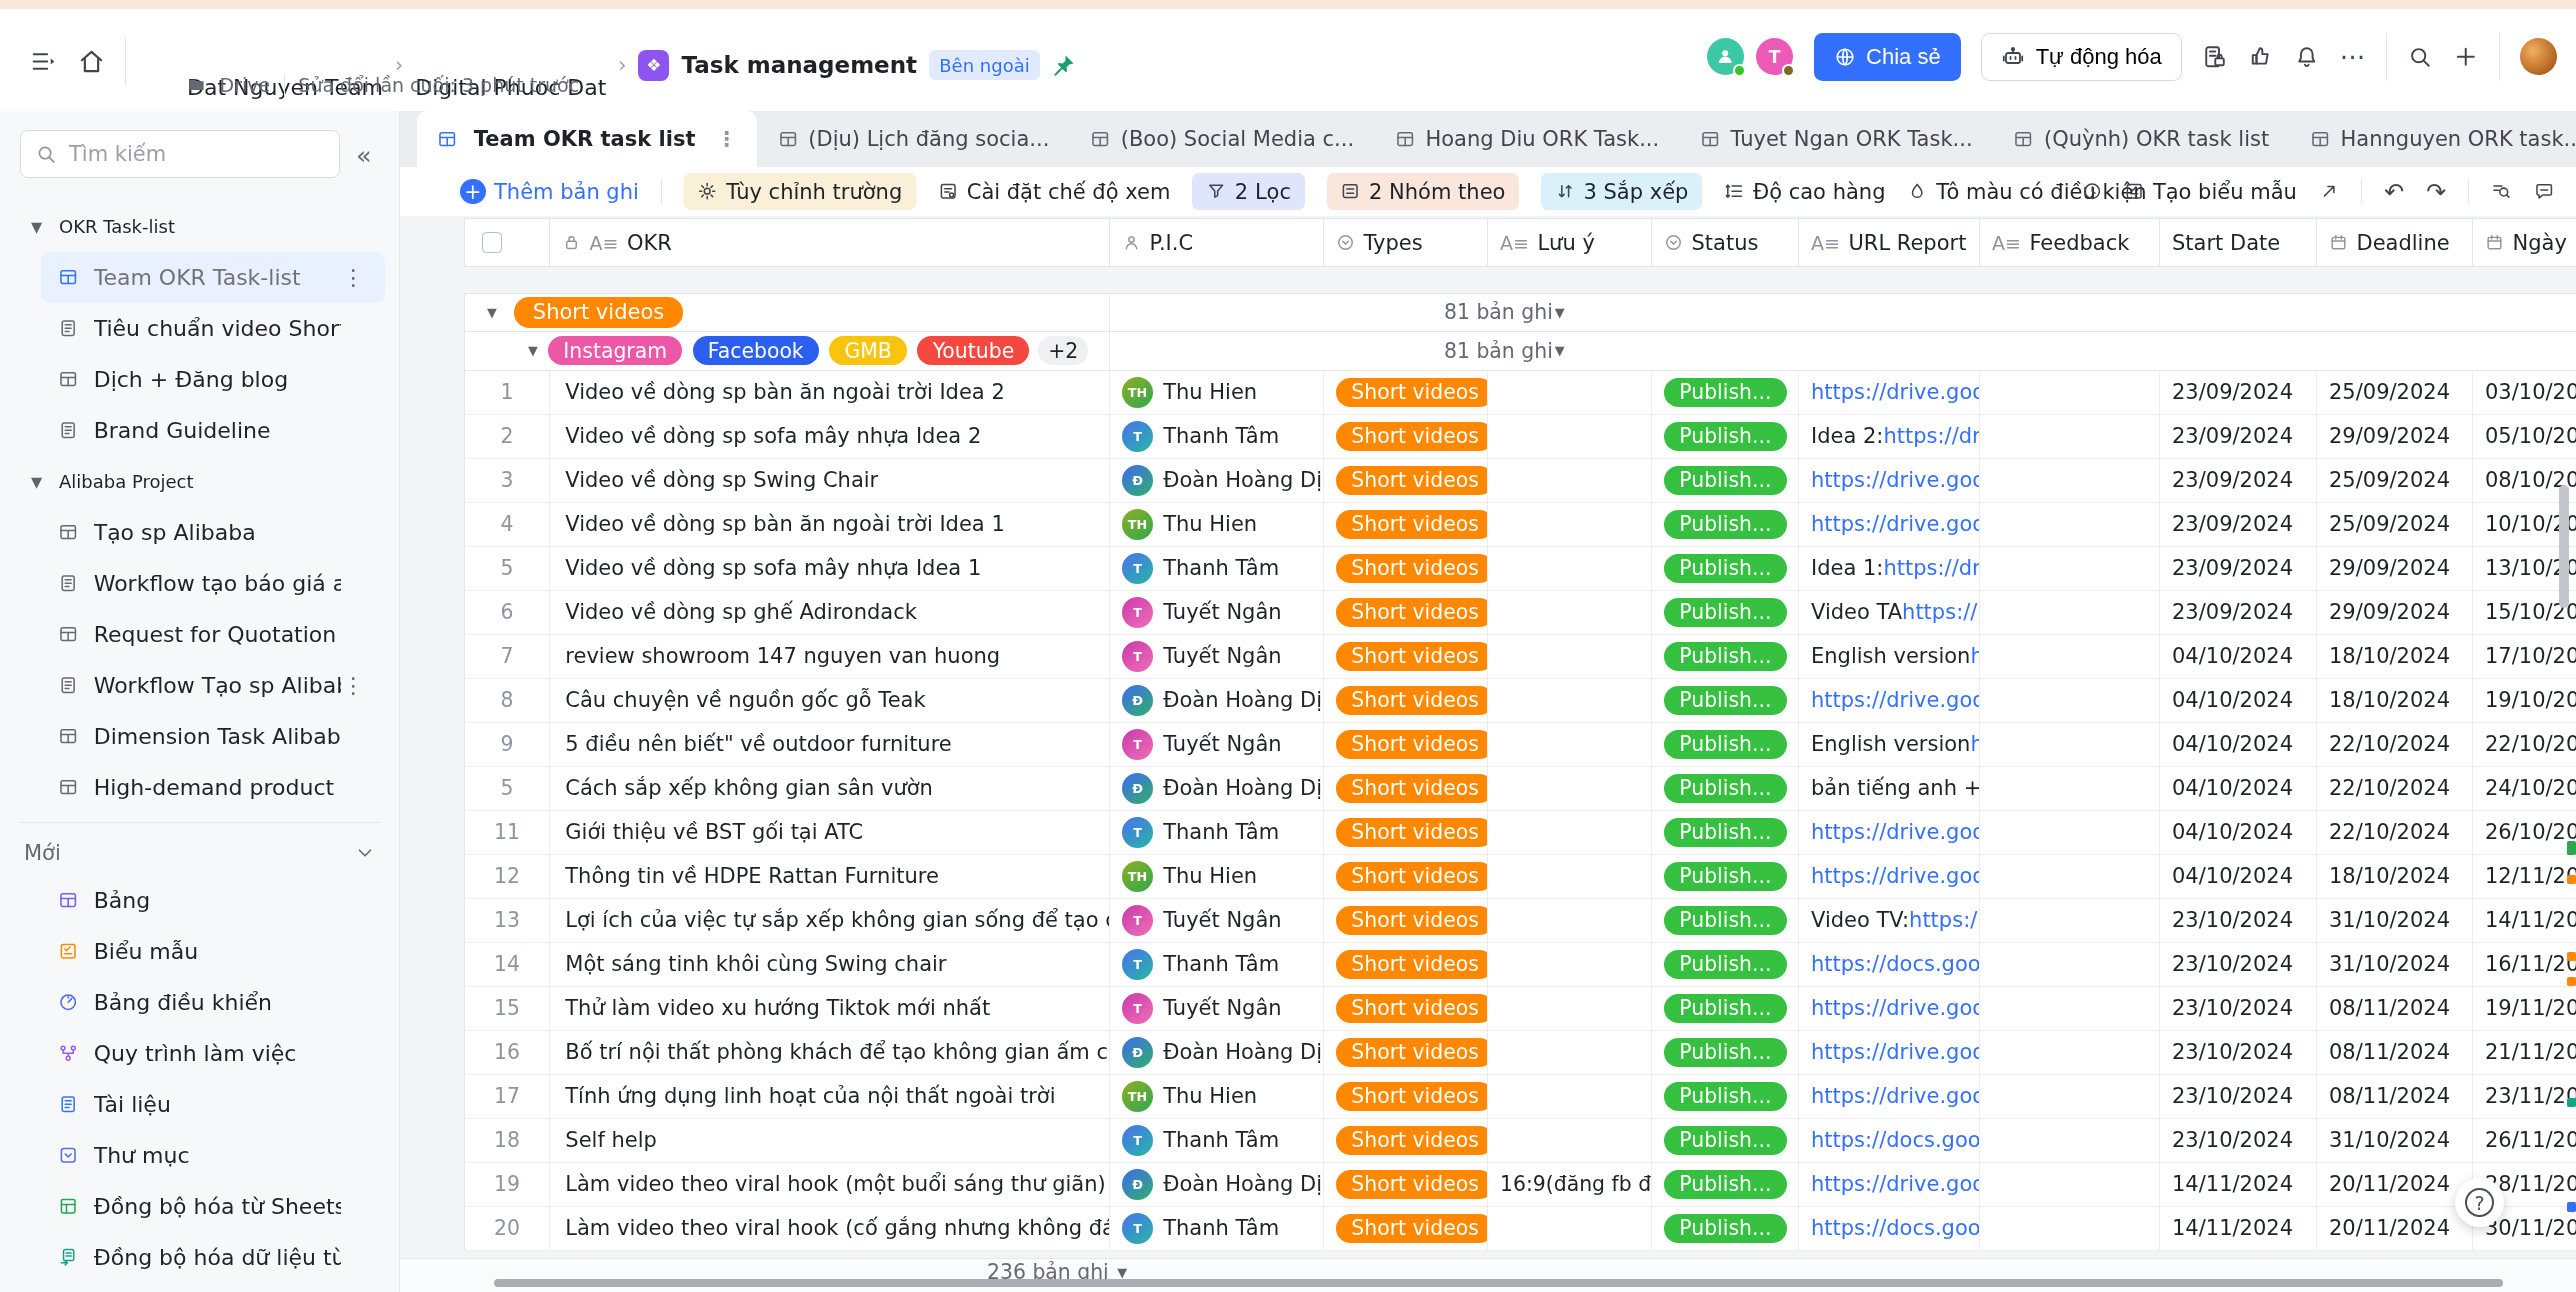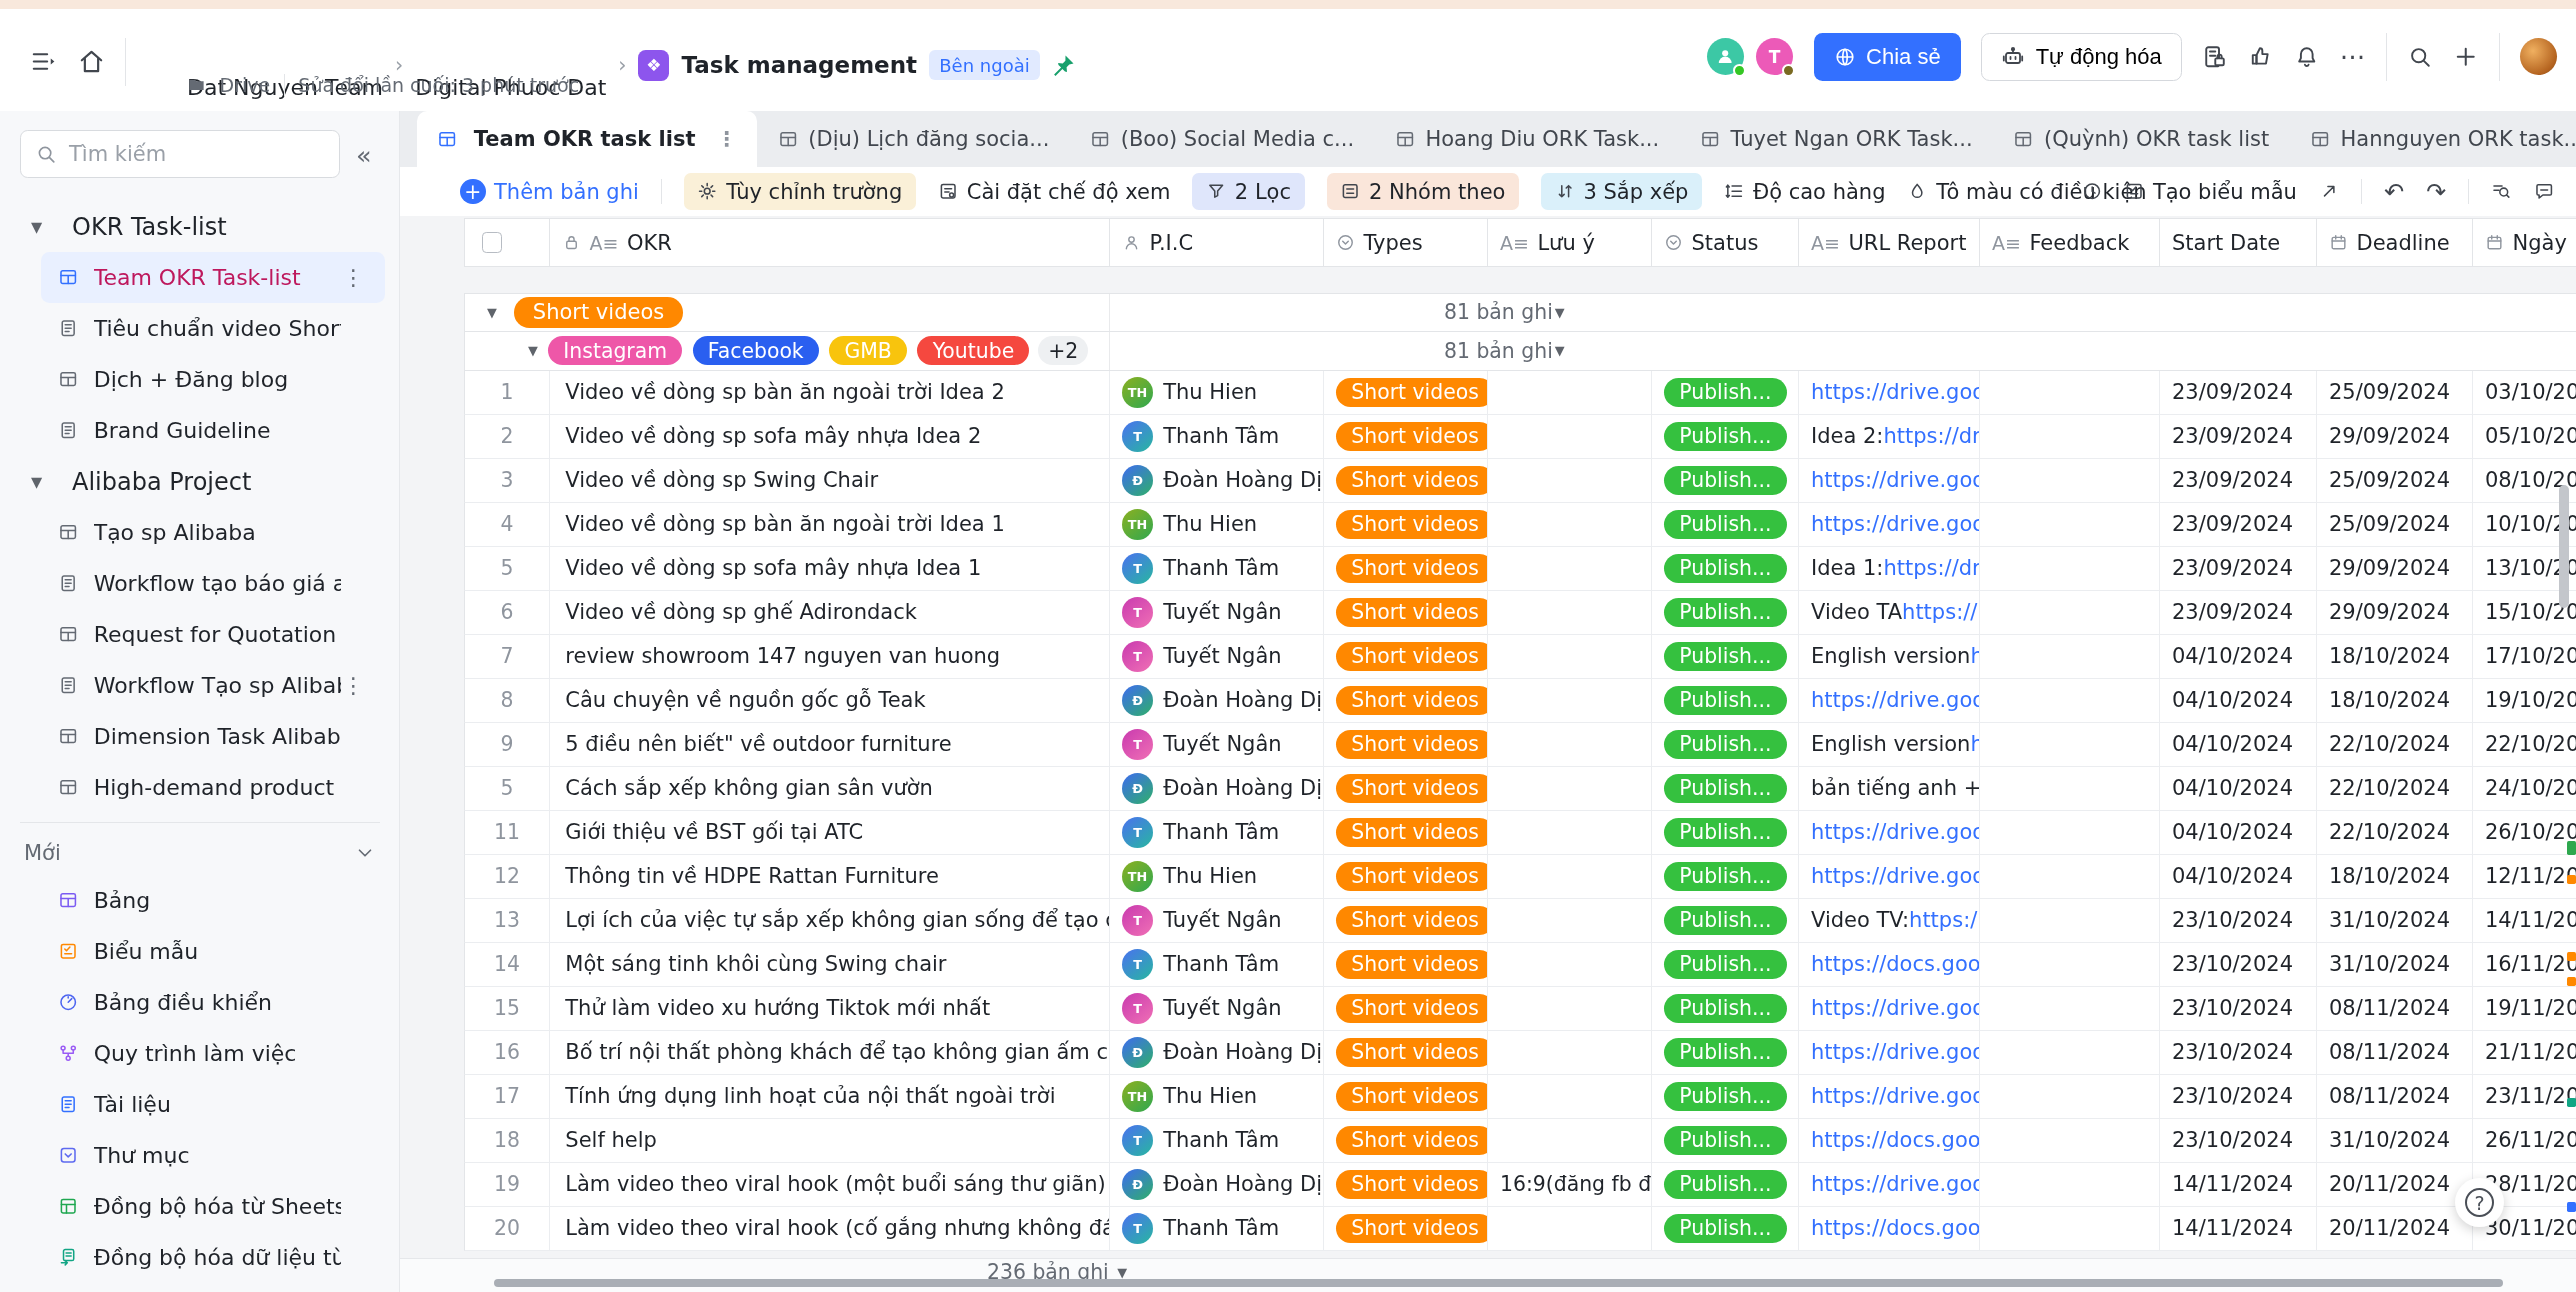--- a/index.html
+++ b/index.html
@@ -38,25 +38,25 @@
 
   
   #sidebar { left:0; top:111px; width:400px; height:1182px; background:#f7f8fa; border-right:0.9px solid #e6e8eb; }
   #searchbox { left:20.4px; top:19px; width:320px; height:48px; background:#fff; border:0.9px solid #d8dbdf;
     border-radius:7.7px; display:flex; align-items:center; gap:12px; padding:0 13.6px; }
   #searchbox .ph { color:#9aa0a8; font-size:21px; }
   #collapse-btn { left:356px; top:29px; font-size:25.5px; color:#646a73; }
   #tree { left:0; top:90px; width:400px; }
   .trow { height:51px; display:flex; align-items:center; position:relative; }
   .trow .caret { margin-left:31px; font-size:14.5px; color:#5f646b; width:19px; }
-  .trow .sec-label { font-size:24px; font-weight:500; margin-left:22px; }
+  .trow .sec-label { font-size:18px; font-weight:500; margin-left:9px; }
   .titem { margin:0 15.3px 0 41px; border-radius:8.5px; padding-left:17px; }
   .titem .ilabel { font-size:22px; margin-left:15.3px; white-space:nowrap; overflow:hidden; max-width:247px; }
   .titem.sel { background:#e9f0ff; }
-  .titem.sel .ilabel { color:#be185d; }
+  .titem.sel .ilabel { color:#737373; }
   .kebab { position:absolute; right:20.4px; color:#646a73; font-size:22px; }
   .tdivider { height:0.9px; background:#e4e6e9; margin:8.5px 20.4px; }
   .tlabel-row { height:44px; display:flex; align-items:center; padding:0 24px; color:#646a73; font-size:21px; justify-content:space-between; }
 
   
   #content { left:400px; top:111px; width:2176px; height:1182px; background:#f3f4f6; }
   #tabstrip { left:0; top:0; width:2176px; height:56px; background:#ebedf0; display:flex; align-items:flex-end; padding-left:17px; }
   .tab { height:56px; display:flex; align-items:center; gap:10.2px; padding:0 20.4px; font-size:21px; color:#41464e; white-space:nowrap; }
   .tab.active { background:#fff; border-radius:10.2px 10.2px 0 0; font-weight:600; color:#1f2329;gap:16px; }
   .tabsep { width:0.9px; height:22px; background:#d2d5da; align-self:center; }

